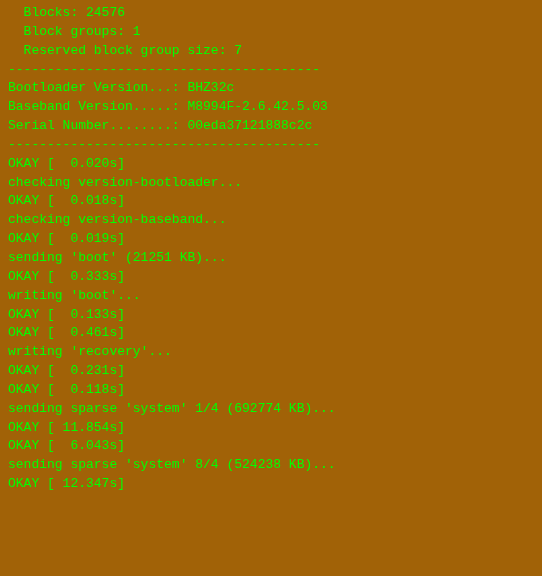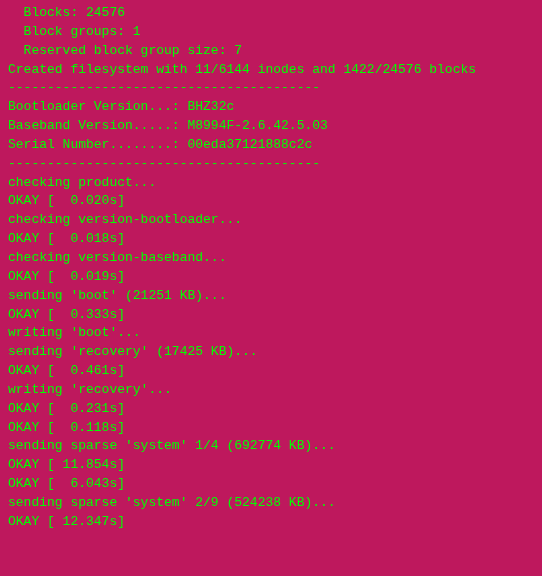--- a/index.html
+++ b/index.html
@@ -14,56 +14,54 @@
       background-color: #000000;
       overflow: hidden;
       font-family: 'Courier New', Courier, monospace;
       font-size: 13px;
       color: #00ff00;
     }
 
     #terminal {
       width: 542px;
       height: 576px;
-      background-color: #be185d;
+      background-color: #a16207;
       padding: 4px 8px;
       overflow: hidden;
       line-height: 1.45;
     }
 
     .line {
       white-space: pre;
       display: block;
     }
   </style>
 </head>
 <body>
 
 <div id="terminal">
 <span class="line">  Blocks: 24576</span>
     <span class="line">  Block groups: 1</span>
     <span class="line">  Reserved block group size: 7</span>
-    <span class="line">Created filesystem with 11/6144 inodes and 1422/24576 blocks</span>
     <span class="line">----------------------------------------</span>
     <span class="line">Bootloader Version...: BHZ32c</span>
     <span class="line">Baseband Version.....: M8994F-2.6.42.5.03</span>
     <span class="line">Serial Number........: 00eda37121888c2c</span>
     <span class="line">----------------------------------------</span>
-    <span class="line">checking product...</span>
     <span class="line">OKAY [  0.020s]</span>
     <span class="line">checking version-bootloader...</span>
     <span class="line">OKAY [  0.018s]</span>
     <span class="line">checking version-baseband...</span>
     <span class="line">OKAY [  0.019s]</span>
     <span class="line">sending 'boot' (21251 KB)...</span>
     <span class="line">OKAY [  0.333s]</span>
     <span class="line">writing 'boot'...</span>
-    <span class="line">sending 'recovery' (17425 KB)...</span>
+    <span class="line">OKAY [  0.133s]</span>
     <span class="line">OKAY [  0.461s]</span>
     <span class="line">writing 'recovery'...</span>
     <span class="line">OKAY [  0.231s]</span>
     <span class="line">OKAY [  0.118s]</span>
     <span class="line">sending sparse 'system' 1/4 (692774 KB)...</span>
     <span class="line">OKAY [ 11.854s]</span>
     <span class="line">OKAY [  6.043s]</span>
-    <span class="line">sending sparse 'system' 2/9 (524238 KB)...</span>
+    <span class="line">sending sparse 'system' 8/4 (524238 KB)...</span>
     <span class="line">OKAY [ 12.347s]</span>
   </div>
 
 </body></html>

